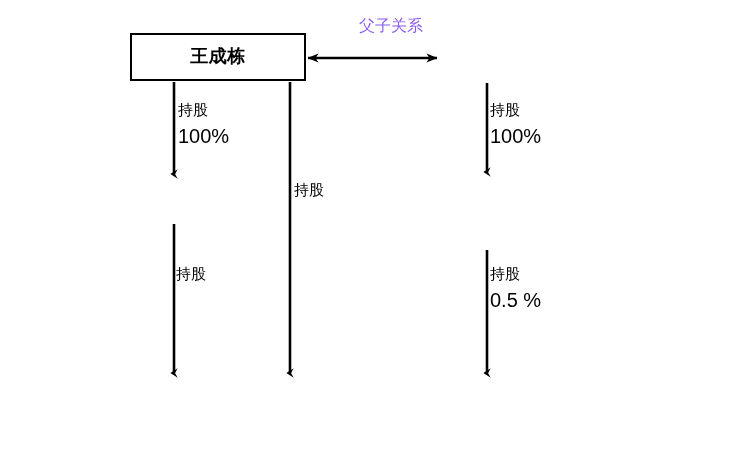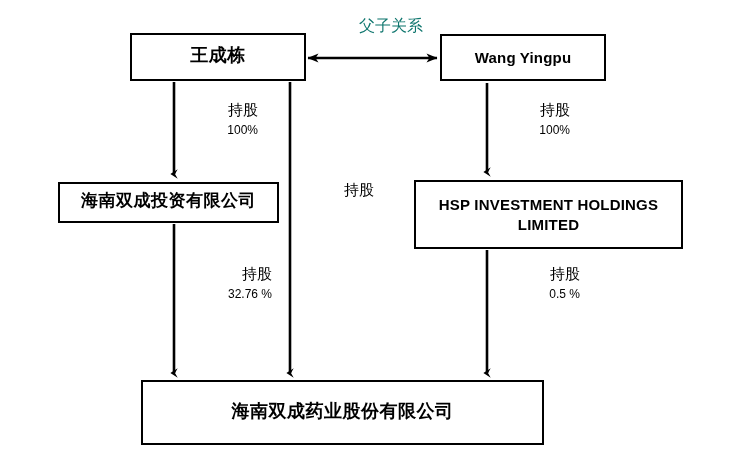--- a/index.html
+++ b/index.html
@@ -39,21 +39,21 @@
     line-height: 1.30;
   }
   .node-label {
     display: block;
     width: 100%;
     padding: 0 6px;
     box-sizing: border-box;
   }
   
   .cn-node .node-label {
-    font-family: Liberation Mono, monospace;
+    font-family: Liberation Serif, serif;
     font-size: 17px;
     font-weight: 600;
     letter-spacing: 0.5px;
   }
   
   .en-node .node-label {
     font-family: "Liberation Sans", "DejaVu Sans", sans-serif;
     font-size: 15px;
     font-weight: 700;
     letter-spacing: 0.2px;
@@ -62,45 +62,45 @@
   #node-person-right { left: 440px; top: 34px;  width: 166px; height: 47px; }
   #node-company-left { left: 58px;  top: 182px; width: 221px; height: 41px; }
   #node-company-right{ left: 414px; top: 180px; width: 269px; height: 69px; }
   #node-company-main { left: 141px; top: 380px; width: 403px; height: 65px; }
 
   #node-company-main .node-label { font-size: 18px; }
   #node-person-left  .node-label { font-size: 18px; }
 
   .edge-label {
     position: absolute;
-    text-align: right;
+    text-align: left;
     line-height: 1.45;
     white-space: nowrap;
     font-size: 14.5px;
     color: #000000;
   }
   .edge-label .lbl-top {
     display: block;
     font-family: "DejaVu Serif", "Liberation Serif", serif;
     font-size: 15px;
   }
   .edge-label .lbl-bottom {
     display: block;
     font-family: "Liberation Sans", "DejaVu Sans", sans-serif;
-    font-size: 12px;
+    font-size: 20px;
   }
   #relation-label {
     position: absolute;
     left: 336px;
     top: 16px;
     width: 110px;
     text-align: center;
     font-family: "DejaVu Serif", "Liberation Serif", serif;
     font-size: 16px;
-    color: #0f766e;
+    color: #8b5cf6;
     white-space: nowrap;
   }
   #label-left-100   { left: 178px; top: 100px; width: 80px; }
   #label-mid-051    { left: 294px; top: 180px; width: 80px; }
   #label-left-3276  { left: 176px; top: 264px; width: 96px; }
   #label-right-100  { left: 490px; top: 100px; width: 80px; }
   #label-right-155  { left: 490px; top: 264px; width: 90px; }
 </style>
 </head>
 <body>
@@ -130,53 +130,37 @@
 
     <line x1="487" y1="83" x2="487" y2="172" stroke="#000000" stroke-width="2.6" marker-end="url(#arrowEnd)"></line>
 
     <line x1="487" y1="250" x2="487" y2="373" stroke="#000000" stroke-width="2.6" marker-end="url(#arrowEnd)"></line>
   </svg>
 
   <div class="node-box cn-node" id="node-person-left">
     <span class="node-label">王成栋</span>
   </div>
 
-  <div class="node-box en-node" id="node-person-right">
-    <span class="node-label">Wang Yingpu</span>
-  </div>
 
-  <div class="node-box cn-node" id="node-company-left">
-    <span class="node-label">海南双成投资有限公司</span>
-  </div>
 
-  <div class="node-box en-node" id="node-company-right">
-    <span class="node-label">
-      <span>HSP INVESTMENT HOLDINGS</span><br>
-      <span>LIMITED</span>
-    </span>
-  </div>
 
-  <div class="node-box cn-node" id="node-company-main">
-    <span class="node-label">海南双成药业股份有限公司</span>
-  </div>
 
   <div id="relation-label">父子关系</div>
 
   <div class="edge-label" id="label-left-100">
     <span class="lbl-top">持股</span>
     <span class="lbl-bottom">100%</span>
   </div>
 
   <div class="edge-label" id="label-mid-051">
     <span class="lbl-top">持股</span>
   </div>
 
   <div class="edge-label" id="label-left-3276">
     <span class="lbl-top">持股</span>
-    <span class="lbl-bottom">32.76 %</span>
   </div>
 
   <div class="edge-label" id="label-right-100">
     <span class="lbl-top">持股</span>
     <span class="lbl-bottom">100%</span>
   </div>
 
   <div class="edge-label" id="label-right-155">
     <span class="lbl-top">持股</span>
     <span class="lbl-bottom">0.5 %</span>

